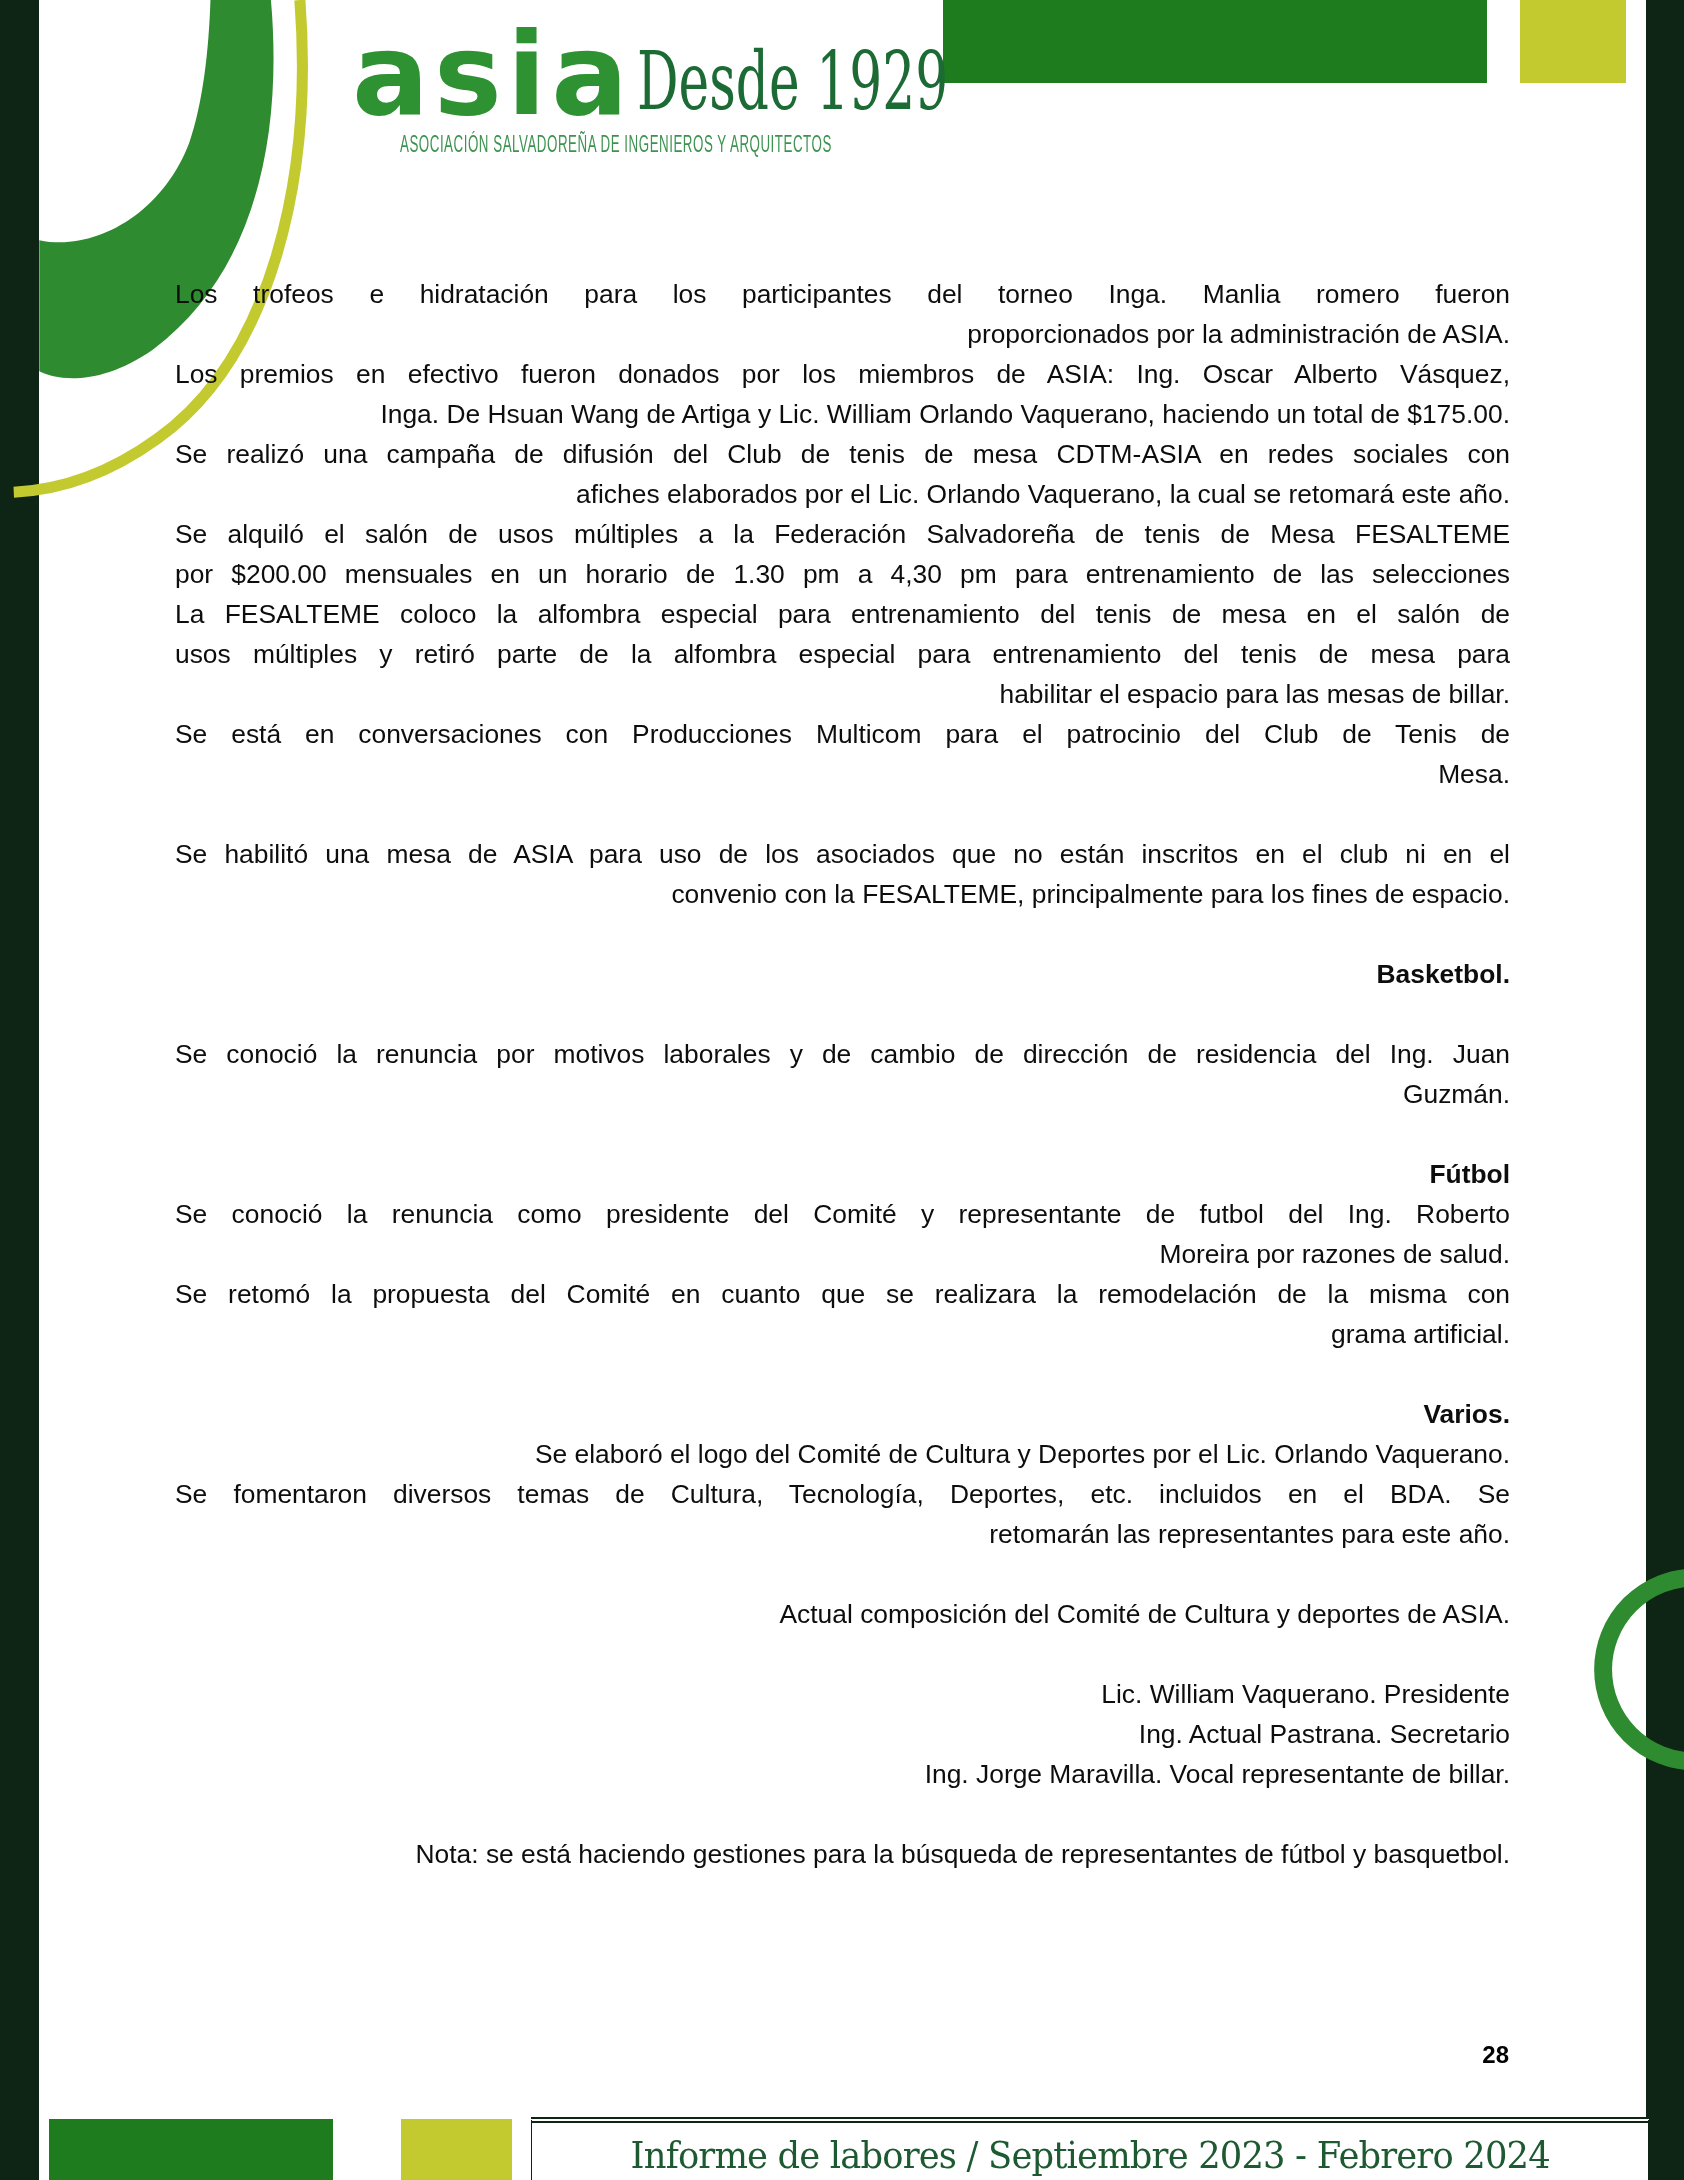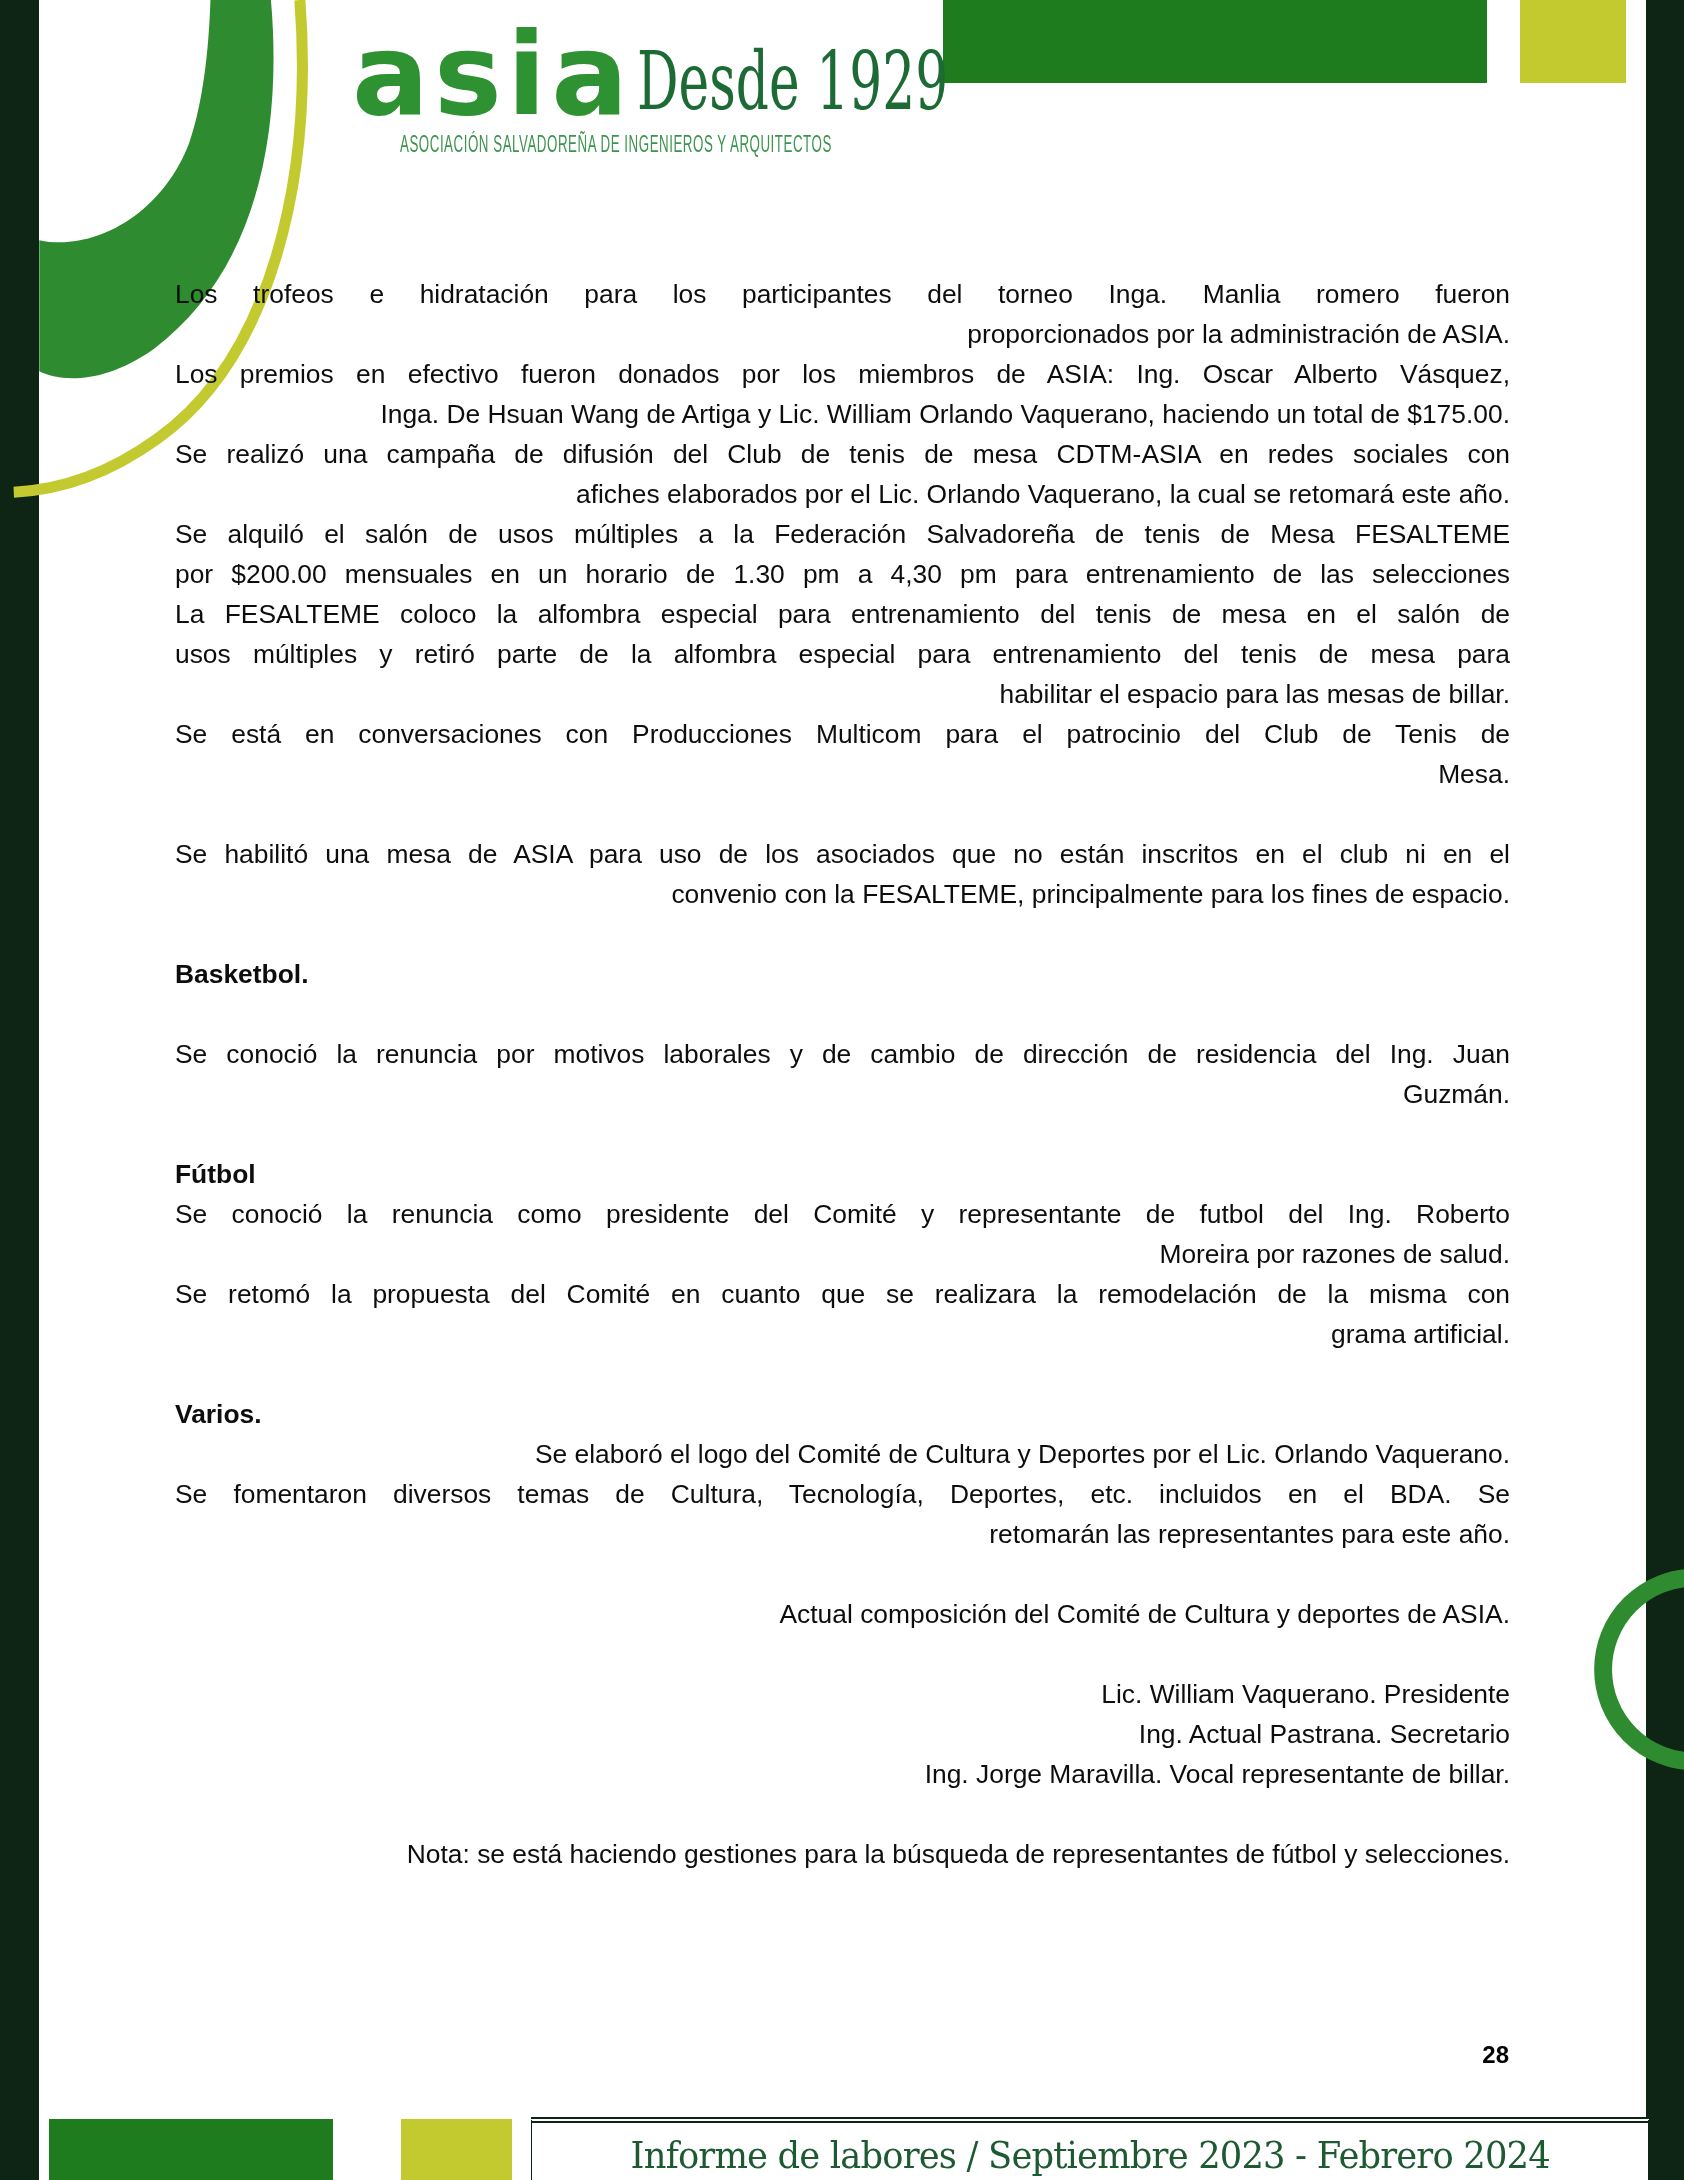--- a/index.html
+++ b/index.html
@@ -31,21 +31,21 @@
   #logo-tagline{
     position:absolute;left:400px;top:133px;z-index:3;font-family:"Liberation Sans",sans-serif;
     font-size:23px;line-height:23px;color:var(--tag-green);white-space:nowrap;
     transform:scaleX(.58);transform-origin:left top;letter-spacing:0.9px;
   }
   
   #content{position:absolute;left:175px;top:274px;width:1335px;z-index:3;color:#0d0d0d;}
   .jline,.lline,.hline{font-size:26.4px;line-height:40px;height:40px;white-space:normal;}
   .jline{text-align:justify;text-align-last:justify;}
   .lline{text-align:right;}
-  .hline{font-weight:bold;text-align:left;}
+  .hline{font-weight:bold;text-align:right;}
   .gap{height:40px;}
   
   #page-number{
     position:absolute;left:1424px;top:2041px;width:85px;z-index:3;text-align:right;
     font-size:24px;font-weight:bold;color:#000;
   }
   
   #footer-green-block{position:absolute;left:49px;top:2119px;width:284px;height:61px;background:var(--mid-green);z-index:2;}
   #footer-yellow-block{position:absolute;left:401px;top:2119px;width:111px;height:61px;background:var(--yellow-green);z-index:2;}
   #footer-bar{
@@ -118,21 +118,21 @@
       <div class="lline">Se elaboró el logo del Comité de Cultura y Deportes por el Lic. Orlando Vaquerano.</div>
       <div class="jline">Se fomentaron diversos temas de Cultura, Tecnología, Deportes, etc. incluidos en el BDA. Se</div>
       <div class="lline">retomarán las representantes para este año.</div>
       <div class="gap"></div>
       <div class="lline">Actual composición del Comité de Cultura y deportes de ASIA.</div>
       <div class="gap"></div>
       <div class="lline">Lic. William Vaquerano. Presidente</div>
       <div class="lline">Ing. Actual Pastrana. Secretario</div>
       <div class="lline">Ing. Jorge Maravilla. Vocal representante de billar.</div>
       <div class="gap"></div>
-      <div class="lline">Nota: se está haciendo gestiones para la búsqueda de representantes de fútbol y selecciones.</div>
+      <div class="lline">Nota: se está haciendo gestiones para la búsqueda de representantes de fútbol y basquetbol.</div>
     </div>
 
   <div id="page-number">28</div>
 
   <div id="footer-green-block"></div>
   <div id="footer-yellow-block"></div>
   <div id="footer-bar">
     <span class="footer-text">Informe de labores / Septiembre 2023 - Febrero 2024</span>
   </div>
 

